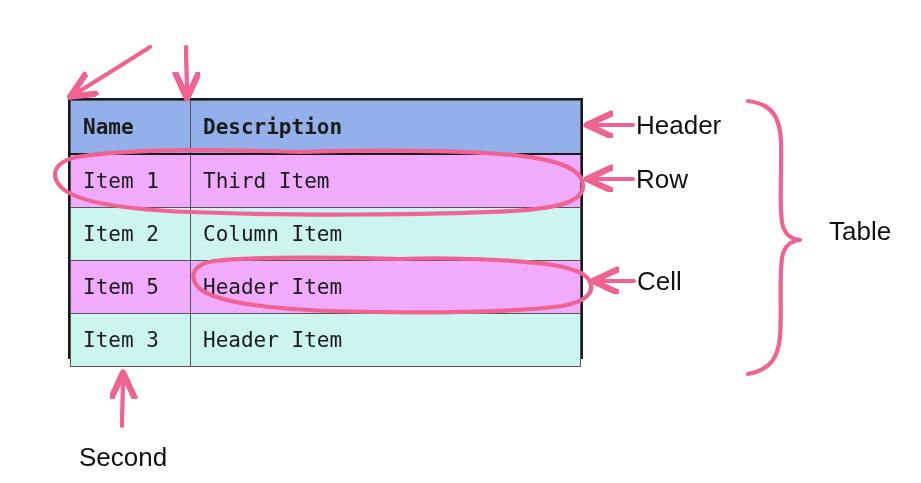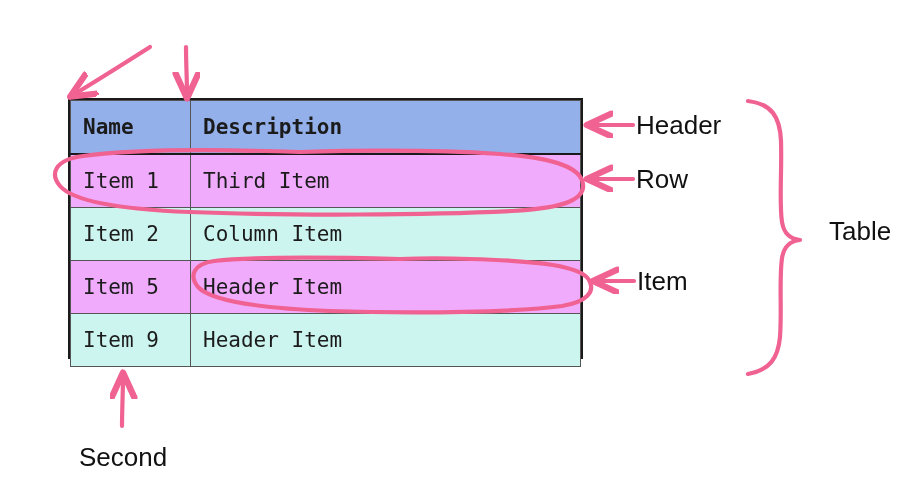--- a/index.html
+++ b/index.html
@@ -100,21 +100,21 @@
         </tr>
         <tr class="row-even">
           <td>Item 2</td>
           <td>Column Item</td>
         </tr>
         <tr class="row-odd">
           <td>Item 5</td>
           <td>Header Item</td>
         </tr>
         <tr class="row-even">
-          <td>Item 9</td>
+          <td>Item 3</td>
           <td>Header Item</td>
         </tr>
       </tbody>
     </table>
   </div>
 
   <svg id="annotations" viewBox="0 0 921 483" width="921" height="483">
     <defs>
       <marker id="arrowhead" markerWidth="7" markerHeight="7" refX="5.4" refY="3.1" orient="auto" markerUnits="strokeWidth">
         <path d="M0.3,0.4 L6.2,3.1 L0.3,5.8" fill="none" stroke="#f06292" stroke-width="1.5" stroke-linecap="round" stroke-linejoin="round"></path>
@@ -155,17 +155,17 @@
                C782,172 779,202 782,222
                C784,234 790,239 800,240
                C790,241 784,246 782,258
                C779,279 782,310 780,337
                C778,358 770,370 748,374"></path>
     </g>
   </svg>
 
   <div class="anno-label" id="label-header">Header</div>
   <div class="anno-label" id="label-row">Row</div>
-  <div class="anno-label" id="label-cell">Item</div>
+  <div class="anno-label" id="label-cell">Cell</div>
   <div class="anno-label" id="label-table">Table</div>
   <div class="anno-label" id="label-column">Second</div>
 
 </div>
 
 </body></html>

